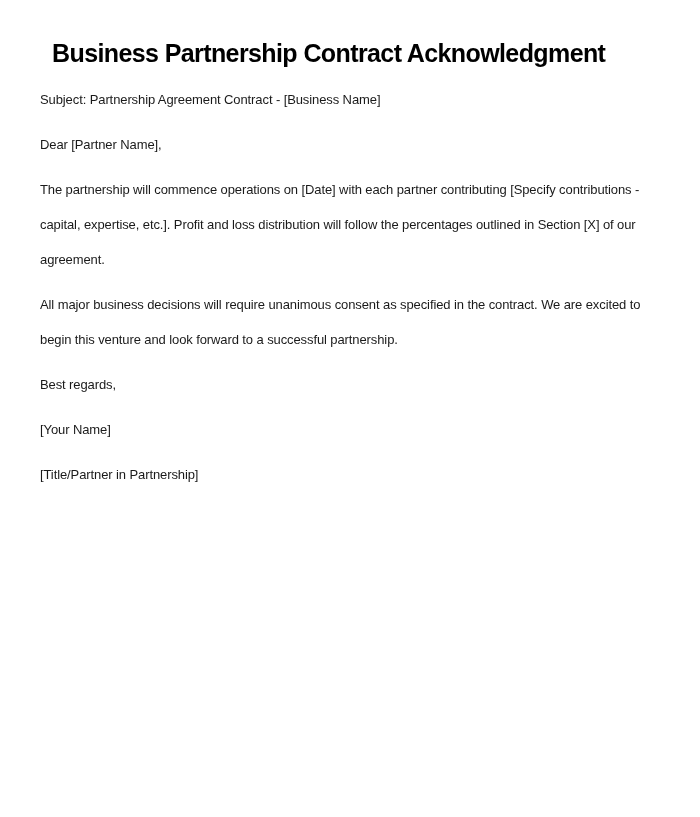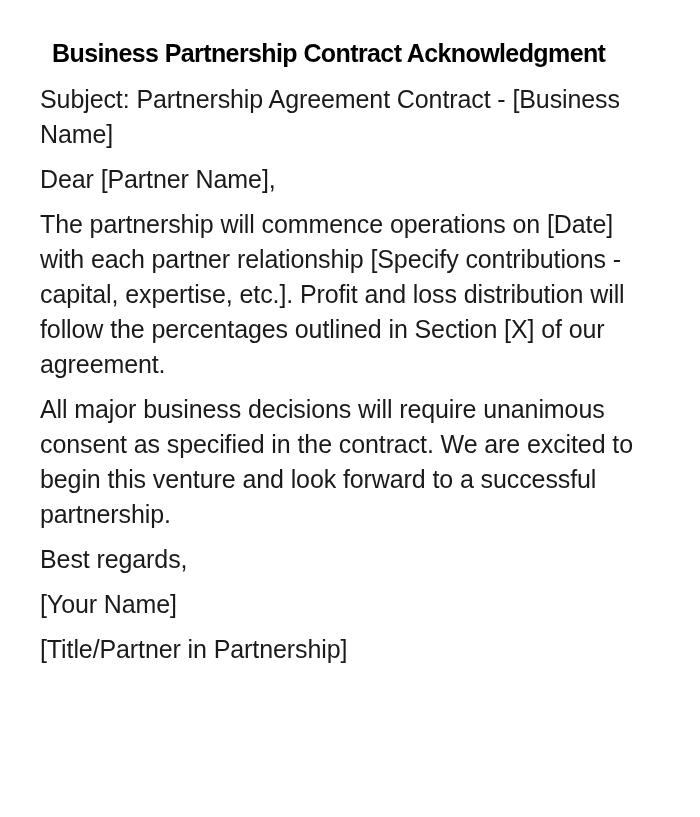--- a/index.html
+++ b/index.html
@@ -23,33 +23,33 @@
       font-family: "Liberation Sans", sans-serif;
       font-weight: bold;
       font-size: 25px;
       letter-spacing: -0.6px;
       color: #000000;
       margin: 12px;
       line-height: 34px;
       white-space: nowrap;
     }
     .para {
-      font-size: 25px;
+      font-size: 13px;
       line-height: 35px;
       margin: 0;
       letter-spacing: -0.1px;
     }
     .subject { margin-top: 12px; }
     .gap { margin-top: 10px; }
   </style>
 </head>
 <body>
 
 <div class="page">
   <h1 class="title">Business Partnership Contract Acknowledgment</h1>
   <p class="para subject">Subject: Partnership Agreement Contract - [Business Name]</p>
   <p class="para gap">Dear [Partner Name],</p>
-  <p class="para gap">The partnership will commence operations on [Date] with each partner relationship [Specify contributions - capital, expertise, etc.]. Profit and loss distribution will follow the percentages outlined in Section [X] of our agreement.</p>
+  <p class="para gap">The partnership will commence operations on [Date] with each partner contributing [Specify contributions - capital, expertise, etc.]. Profit and loss distribution will follow the percentages outlined in Section [X] of our agreement.</p>
   <p class="para gap">All major business decisions will require unanimous consent as specified in the contract. We are excited to begin this venture and look forward to a successful partnership.</p>
   <p class="para gap">Best regards,</p>
   <p class="para gap">[Your Name]</p>
   <p class="para gap">[Title/Partner in Partnership]</p>
 </div>
 
 </body></html>

